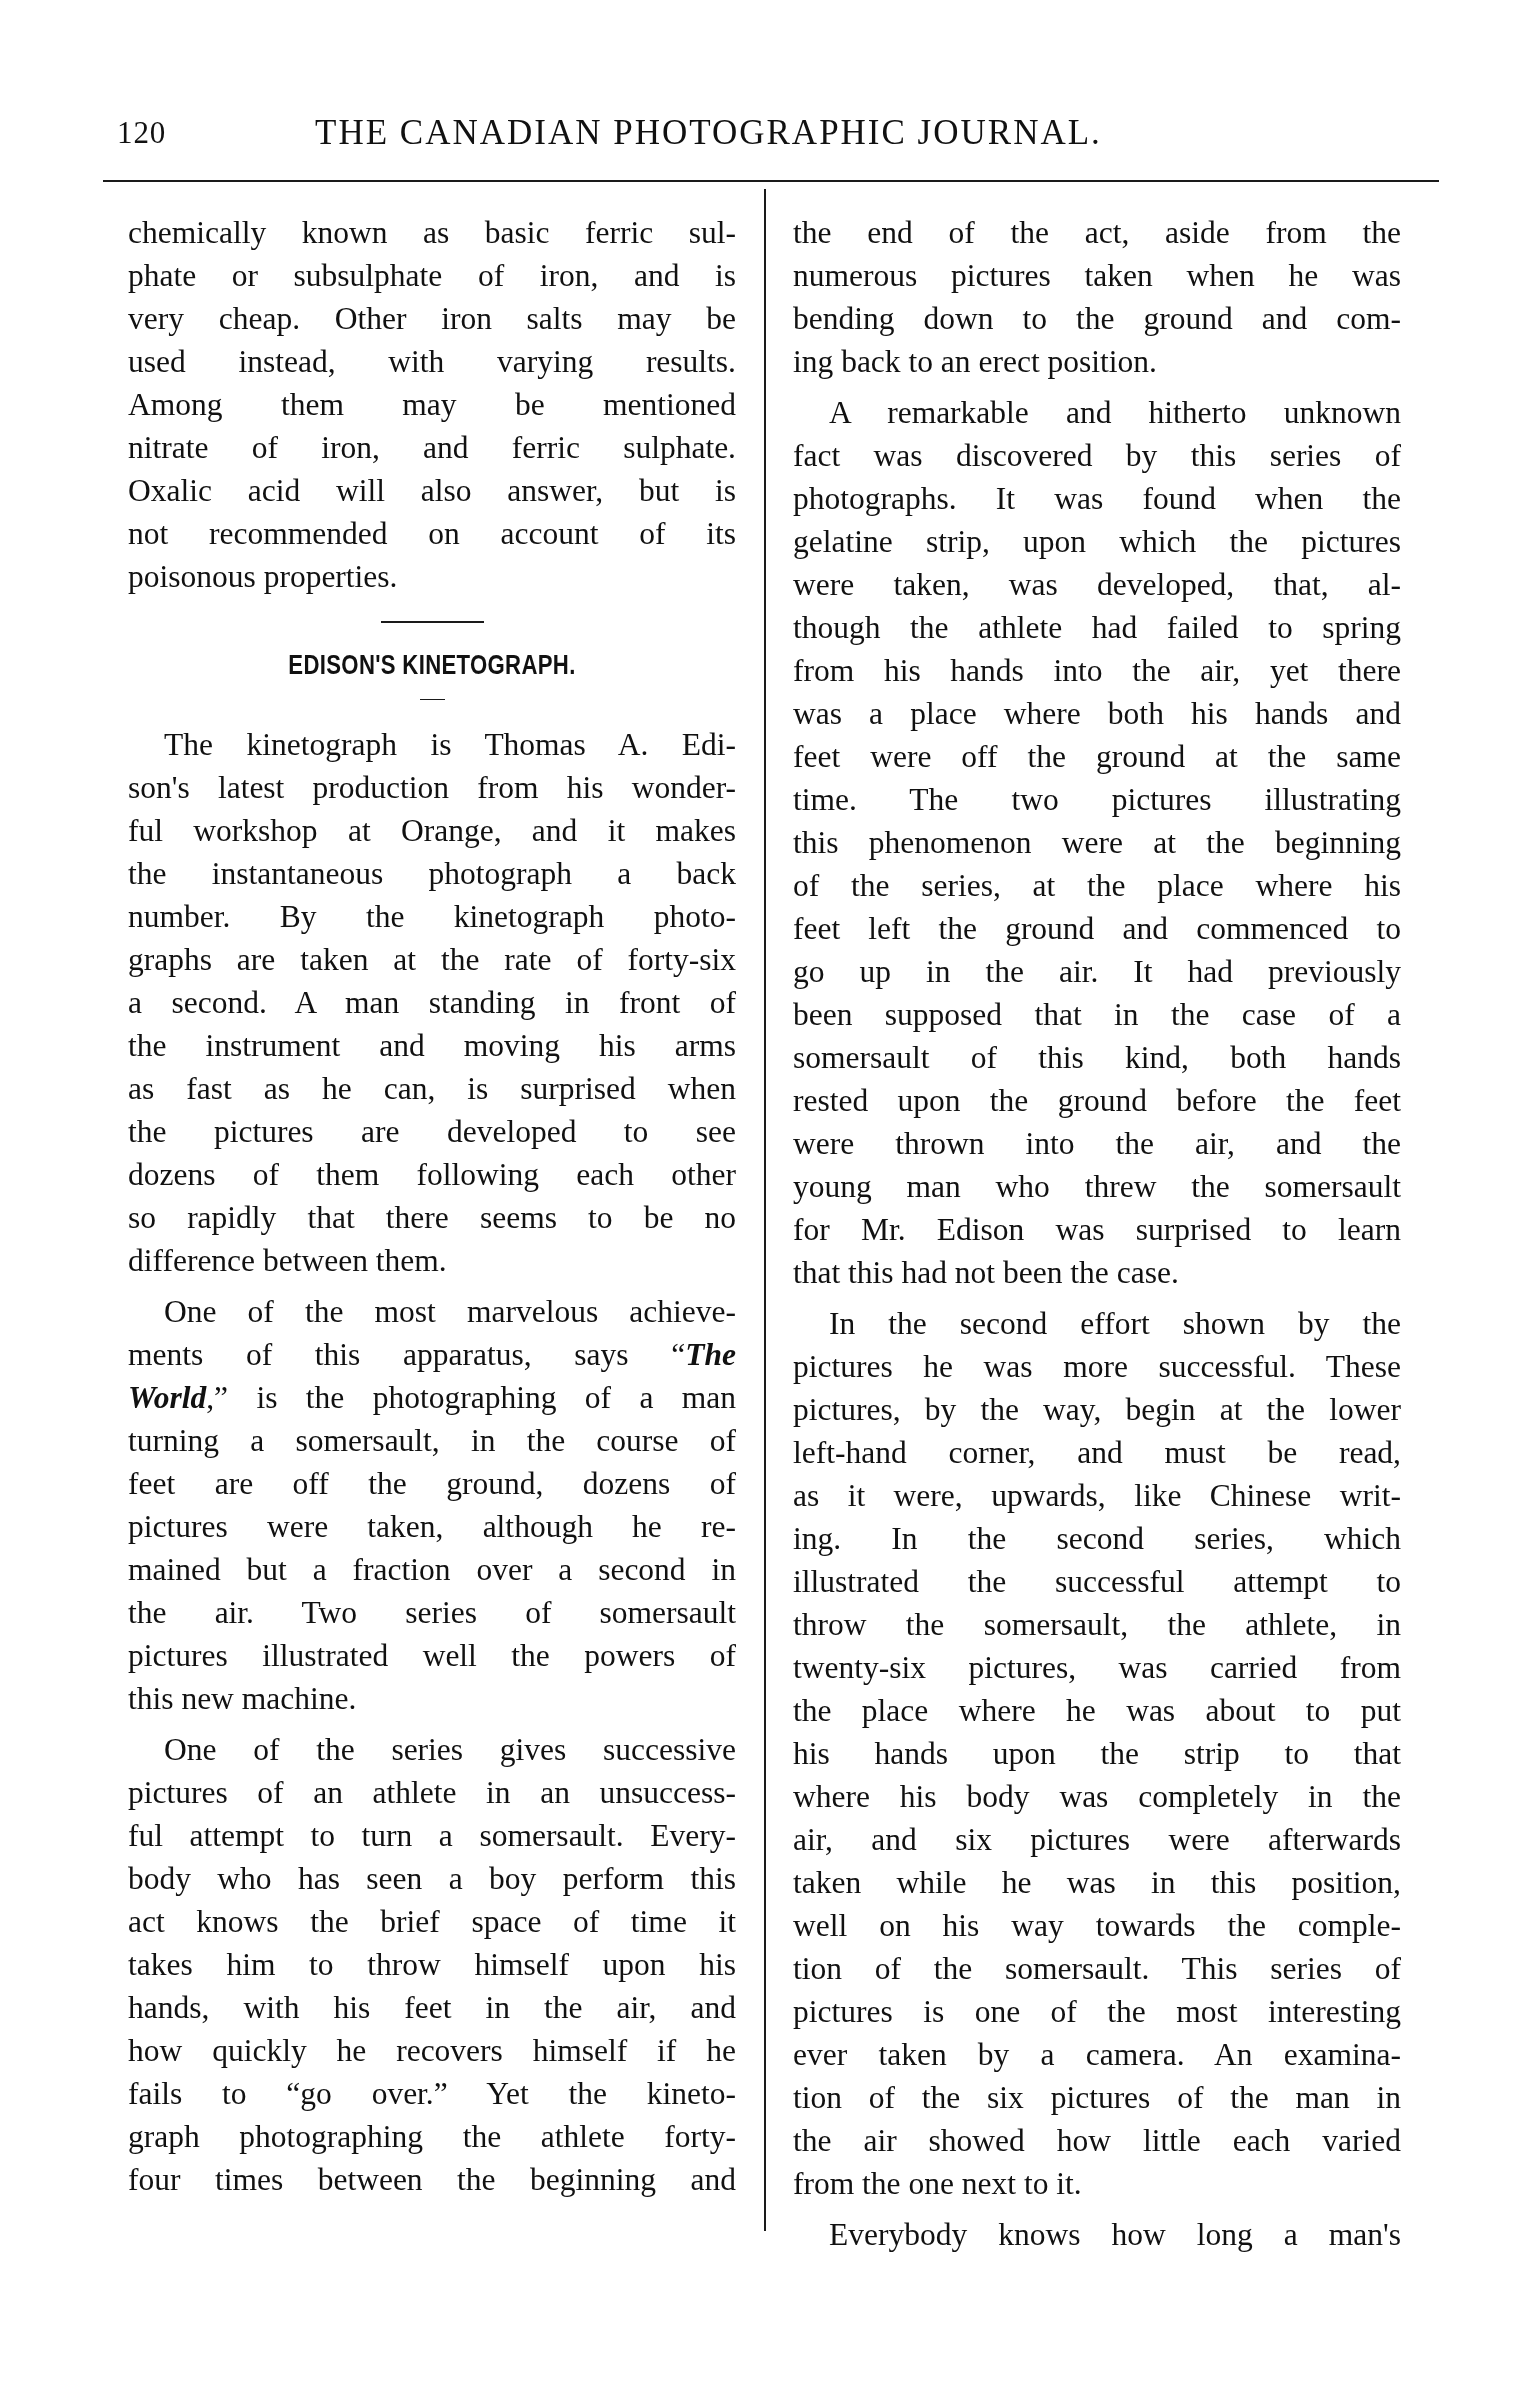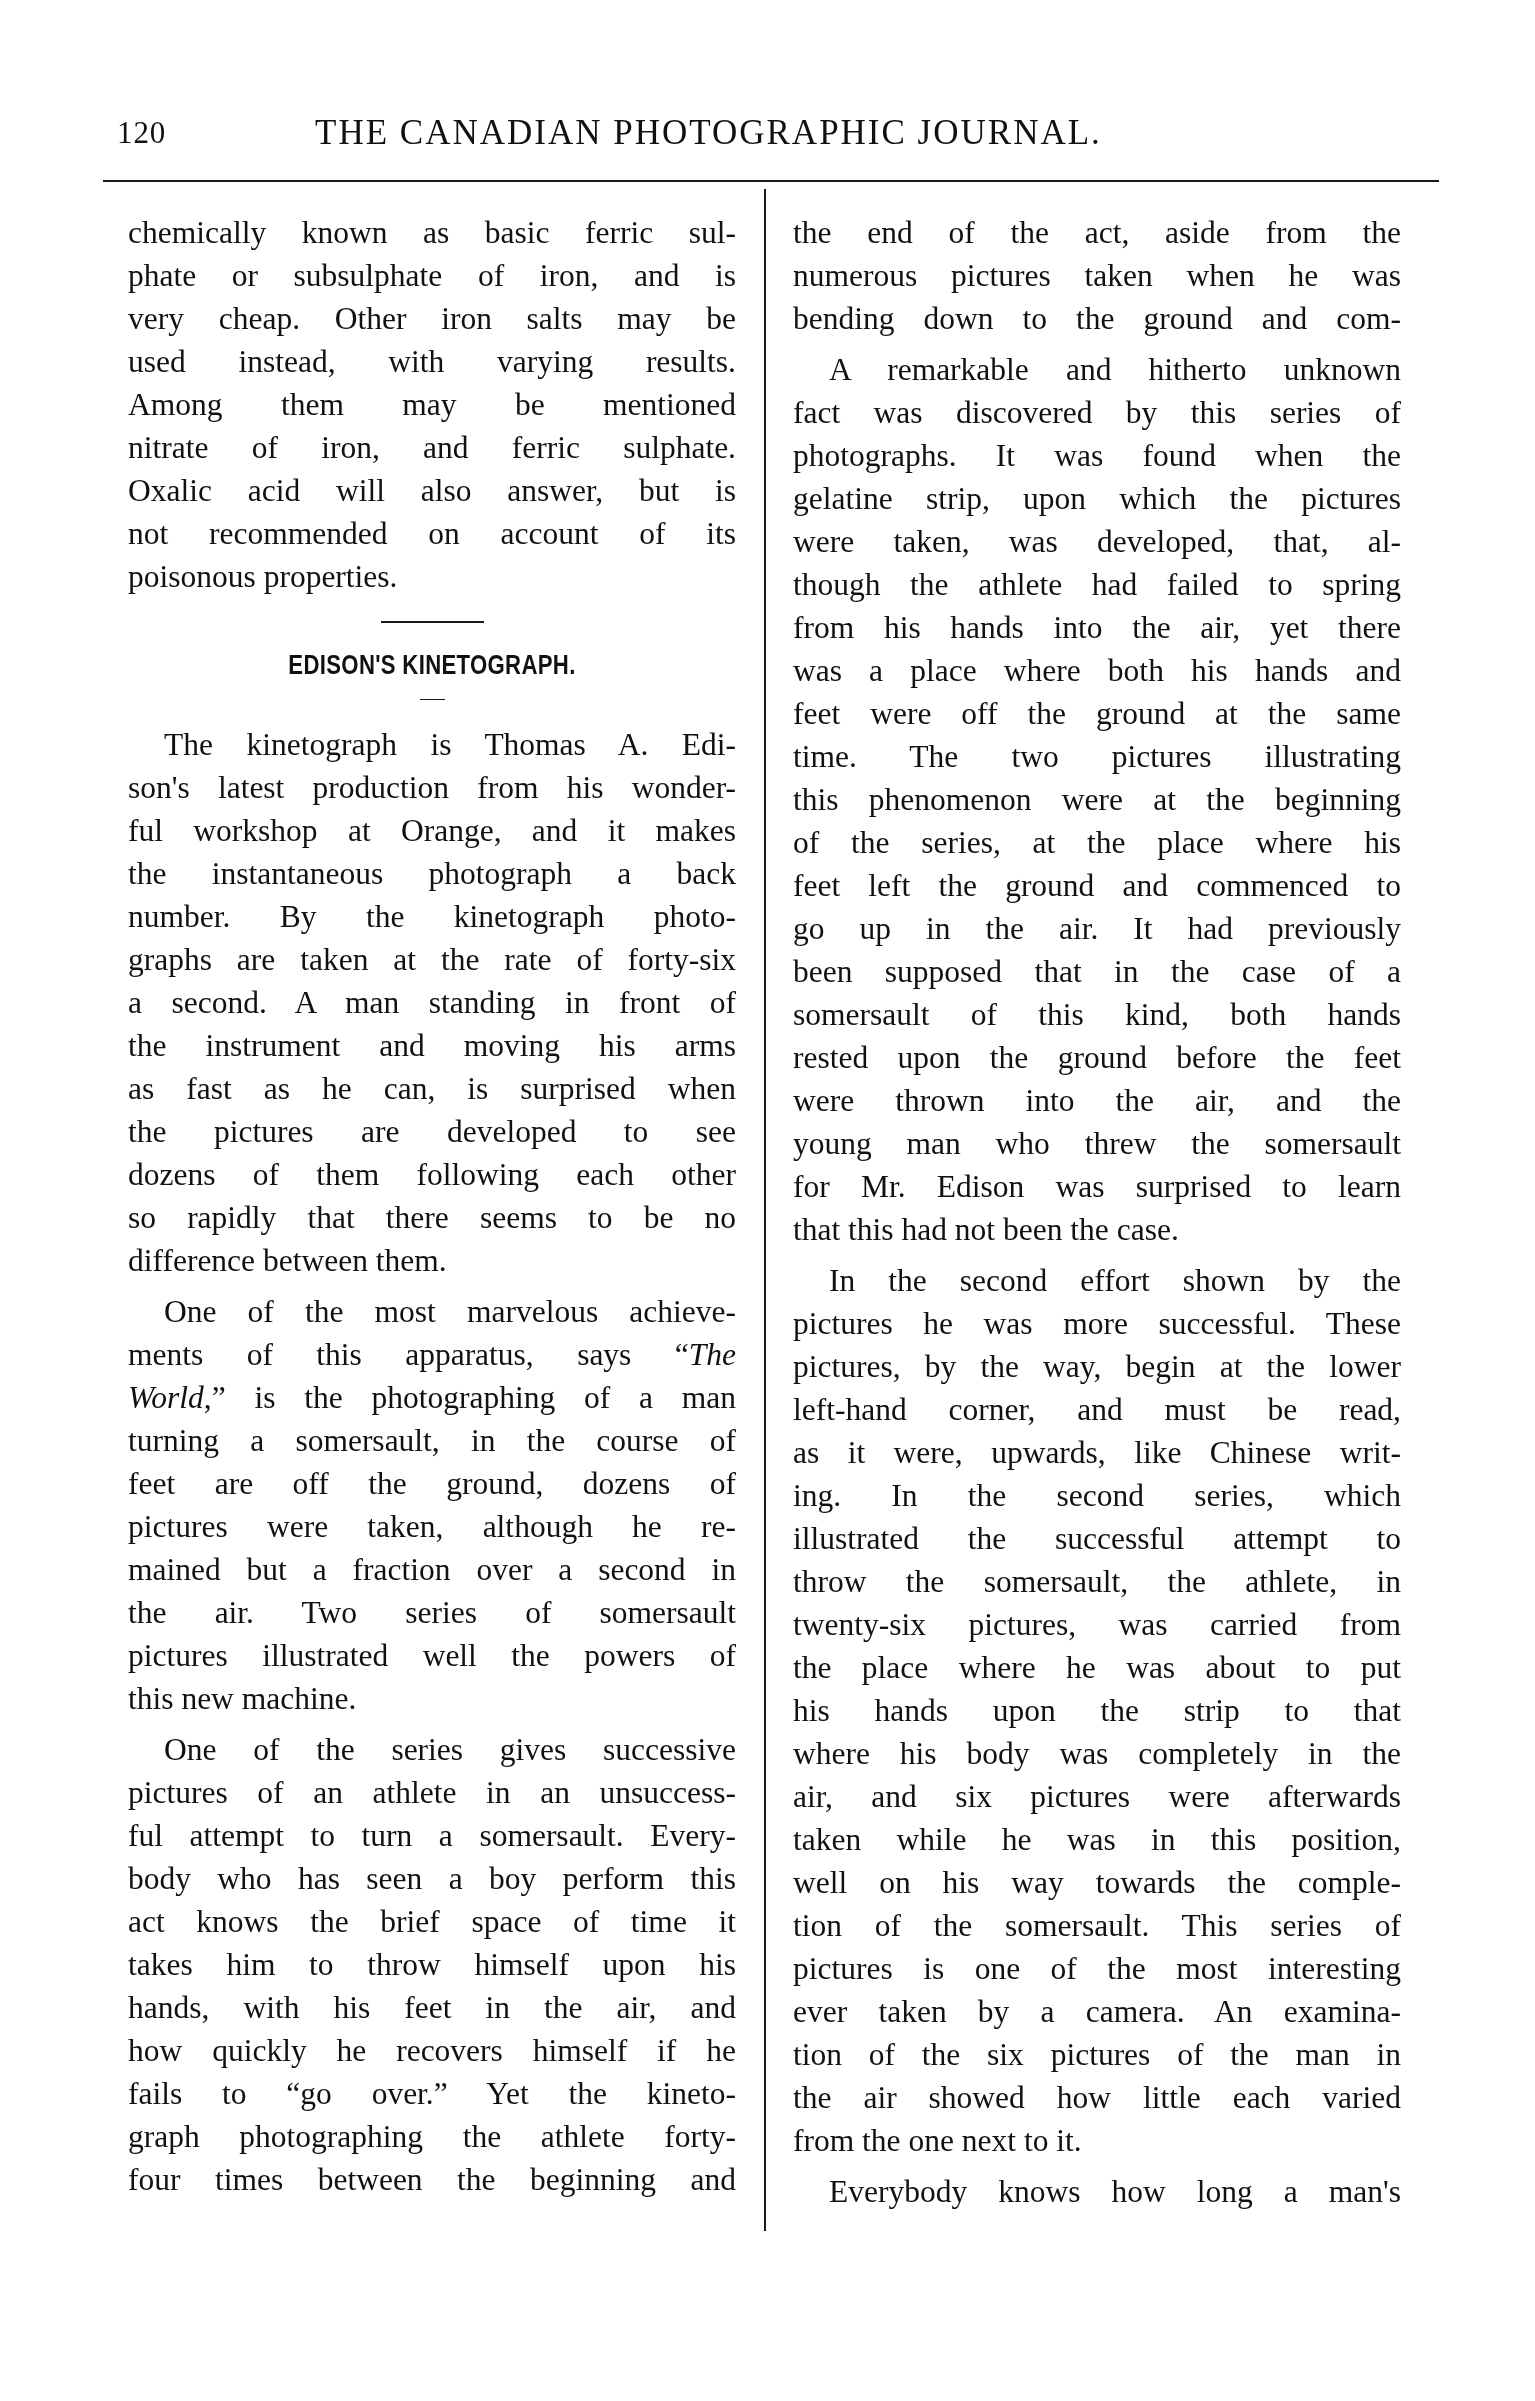--- a/index.html
+++ b/index.html
@@ -80,21 +80,21 @@
     }
     .section-title {
       text-align: center;
       font-family: "Liberation Sans", "DejaVu Sans", sans-serif;
       font-weight: bold;
       font-size: 27px;
       line-height: 36px;
       letter-spacing: 0.4px;
       transform: scaleX(0.82);
     }
-    .italic { font-style: italic; }
+    .italic { font-style: italic; font-weight: bold; }
   </style>
 </head>
 <body>
 
 <div class="page-number">120</div>
 <div class="running-head">THE CANADIAN PHOTOGRAPHIC JOURNAL.</div>
 <div class="header-rule"></div>
 <div class="column-divider"></div>
 
 <div class="column col-left">
@@ -156,20 +156,21 @@
     <span class="line" style="text-indent:0">graph photographing the athlete forty-</span>
     <span class="line" style="text-indent:0">four times between the beginning and</span>
   </p>
 </div>
 
 <div class="column col-right">
   <p class="cont">
     <span class="line">the end of the act, aside from the</span>
     <span class="line">numerous pictures taken when he was</span>
     <span class="line">bending down to the ground and com-</span>
+    <span class="line last">ing back to an erect position.</span>
   </p>
 
   <p>
     <span class="line">A remarkable and hitherto unknown</span>
     <span class="line" style="text-indent:0">fact was discovered by this series of</span>
     <span class="line" style="text-indent:0">photographs.  It was found when the</span>
     <span class="line" style="text-indent:0">gelatine strip, upon which the pictures</span>
     <span class="line" style="text-indent:0">were taken, was developed, that, al-</span>
     <span class="line" style="text-indent:0">though the athlete had failed to spring</span>
     <span class="line" style="text-indent:0">from his hands into the air, yet there</span>

